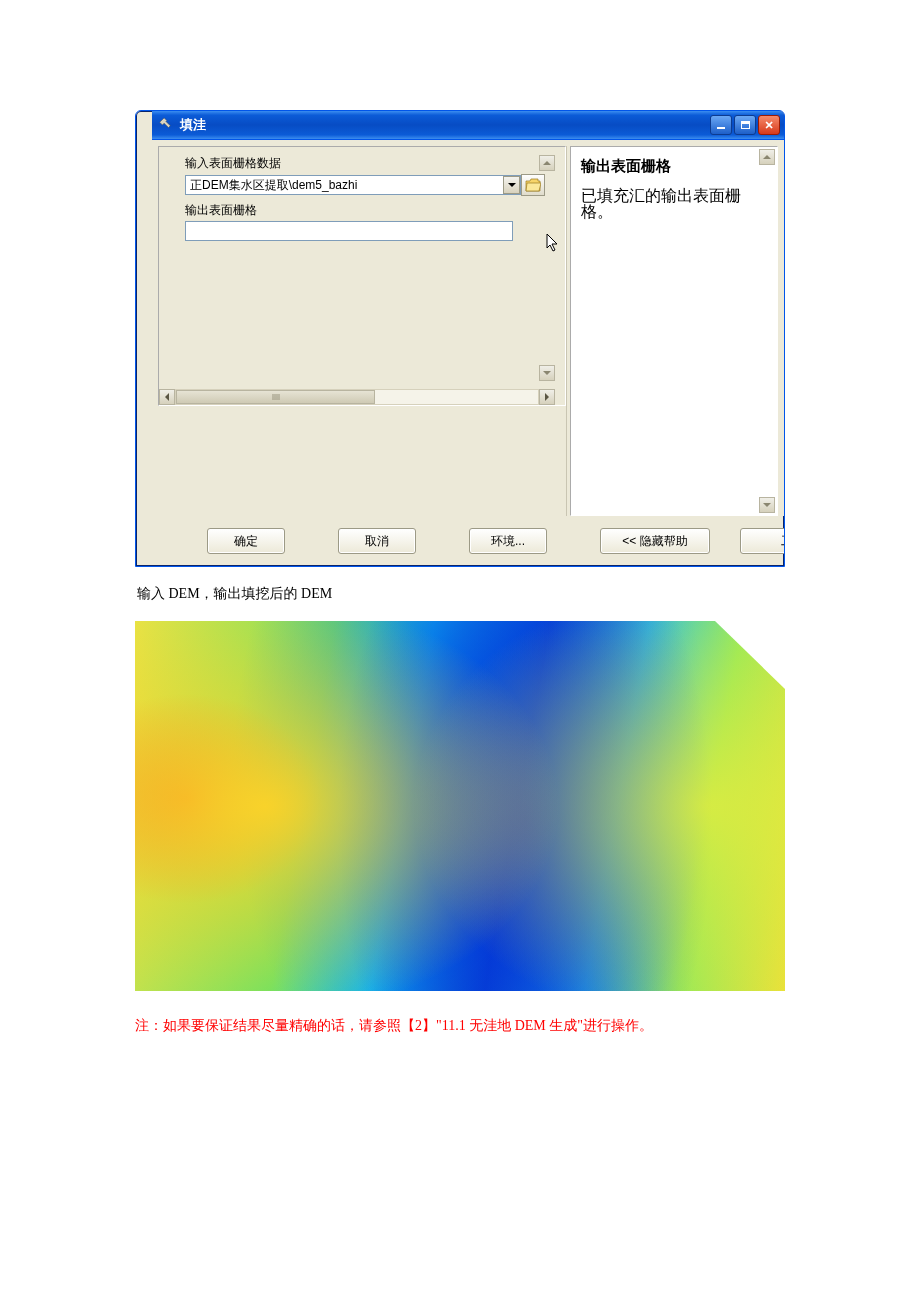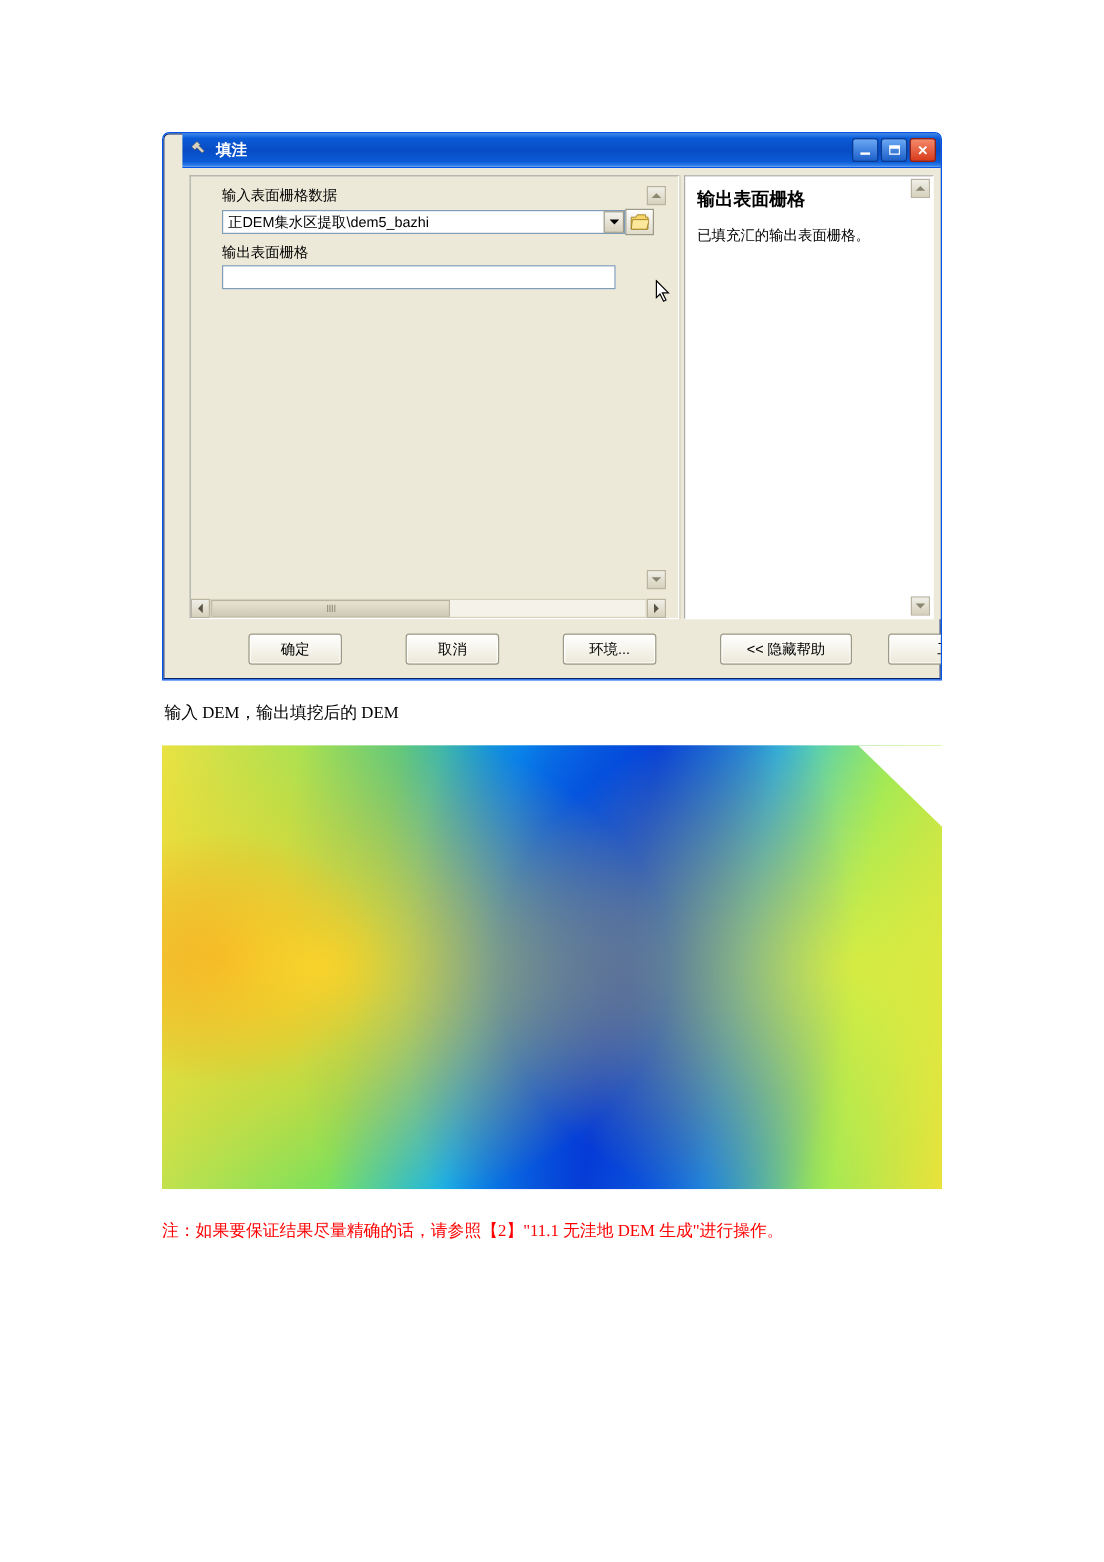--- a/index.html
+++ b/index.html
@@ -66,21 +66,21 @@
   }
   .left-panel {
     flex: 1;
     display: flex;
     flex-direction: column;
   }
   .form-area {
     margin: 6px 0 0 6px;
     border: 1px inset #fff;
     background: #ece9d8;
-    height: 370px;
+    height: 260px;
     position: relative;
     padding: 8px 20px 8px 26px;
     overflow: hidden;
   }
   .form-label {
     font-size: 12px;
     color: #000;
     margin-bottom: 2px;
   }
   .row {
@@ -167,21 +167,21 @@
     position: relative;
     height: 370px;
   }
   .help-title {
     font-family: "SimSun","宋体",sans-serif;
     font-weight: bold;
     font-size: 15px;
     margin: 2px 0 12px 0;
   }
   .help-body {
-    font-size: 12px;
+    font-size: 16px;
     line-height: 16px;
   }
   .help-scroll-up, .help-scroll-down {
     position:absolute; right:2px;
     width:16px; height:16px;
     background:linear-gradient(to bottom,#f0efe8,#d6d1bc);
     border:1px solid #b8b4a0;
     display:flex;align-items:center;justify-content:center;
   }
   .help-scroll-up { top:2px; }

